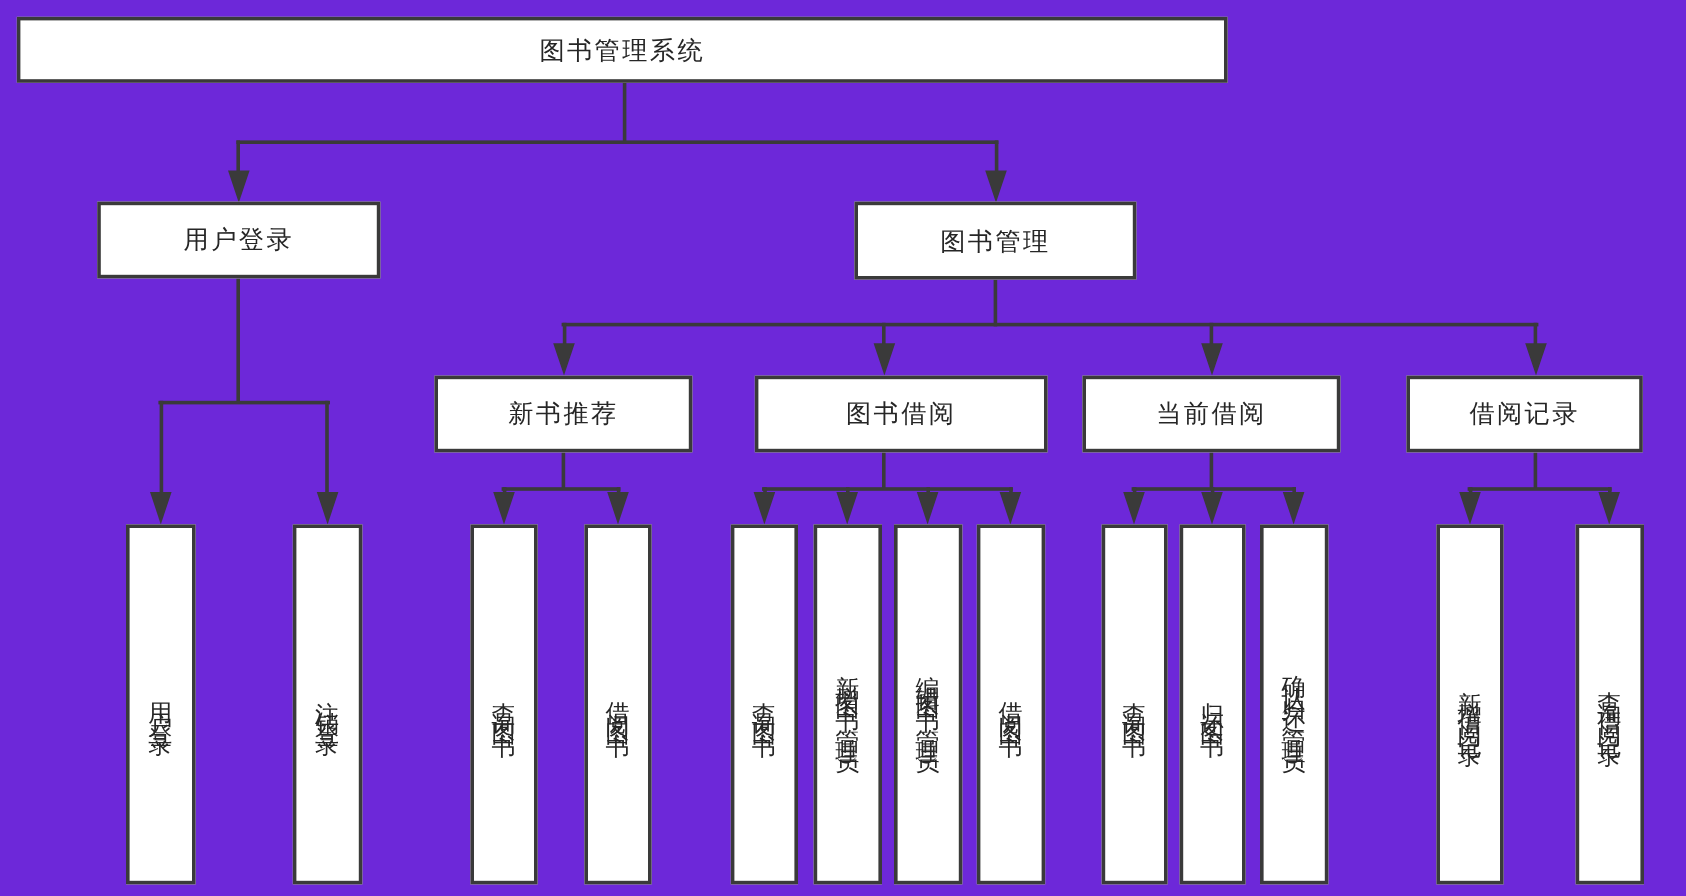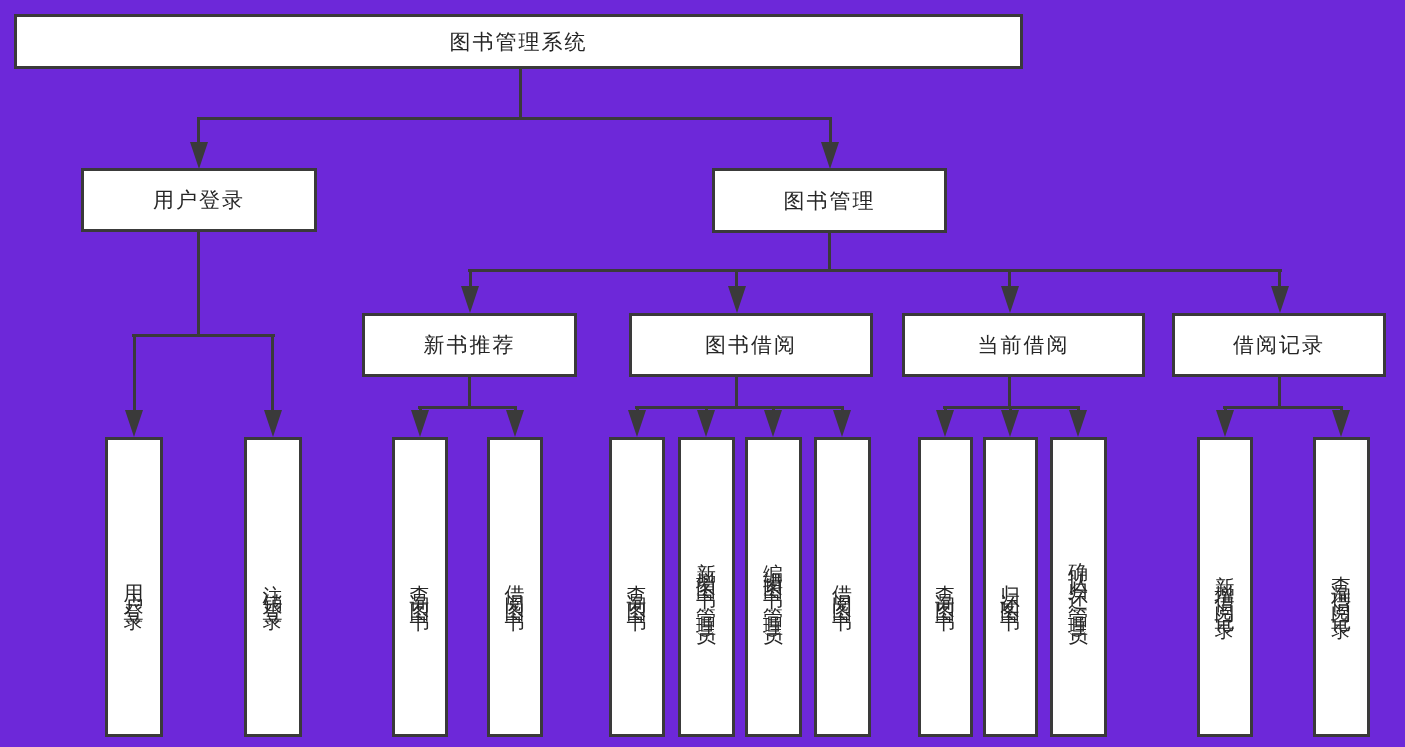--- a/index.html
+++ b/index.html
@@ -47,25 +47,25 @@
   </div>
 
   <div class="bx" style="left:362px;top:313px;width:215px;height:64px;">
     <span class="hlabel">新书推荐</span>
   </div>
 
   <div class="bx" style="left:629px;top:313px;width:244px;height:64px;">
     <span class="hlabel">图书借阅</span>
   </div>
 
-  <div class="bx" style="left:902px;top:313px;width:243px;height:64px;">
+  <div class="bx" style="left:902px;top:313px;width:215px;height:64px;">
     <span class="hlabel">当前借阅</span>
   </div>
 
-  <div class="bx" style="left:1172px;top:313px;width:214px;height:64px;">
+  <div class="bx" style="left:1172px;top:313px;width:197px;height:64px;">
     <span class="hlabel">借阅记录</span>
   </div>
 
   <div class="bx leaf" style="left:105px;top:437px;width:58px;height:300px;">
     <span>用户登录</span>
   </div>
   <div class="bx leaf" style="left:244px;top:437px;width:58px;height:300px;">
     <span>注销登录</span>
   </div>
 

